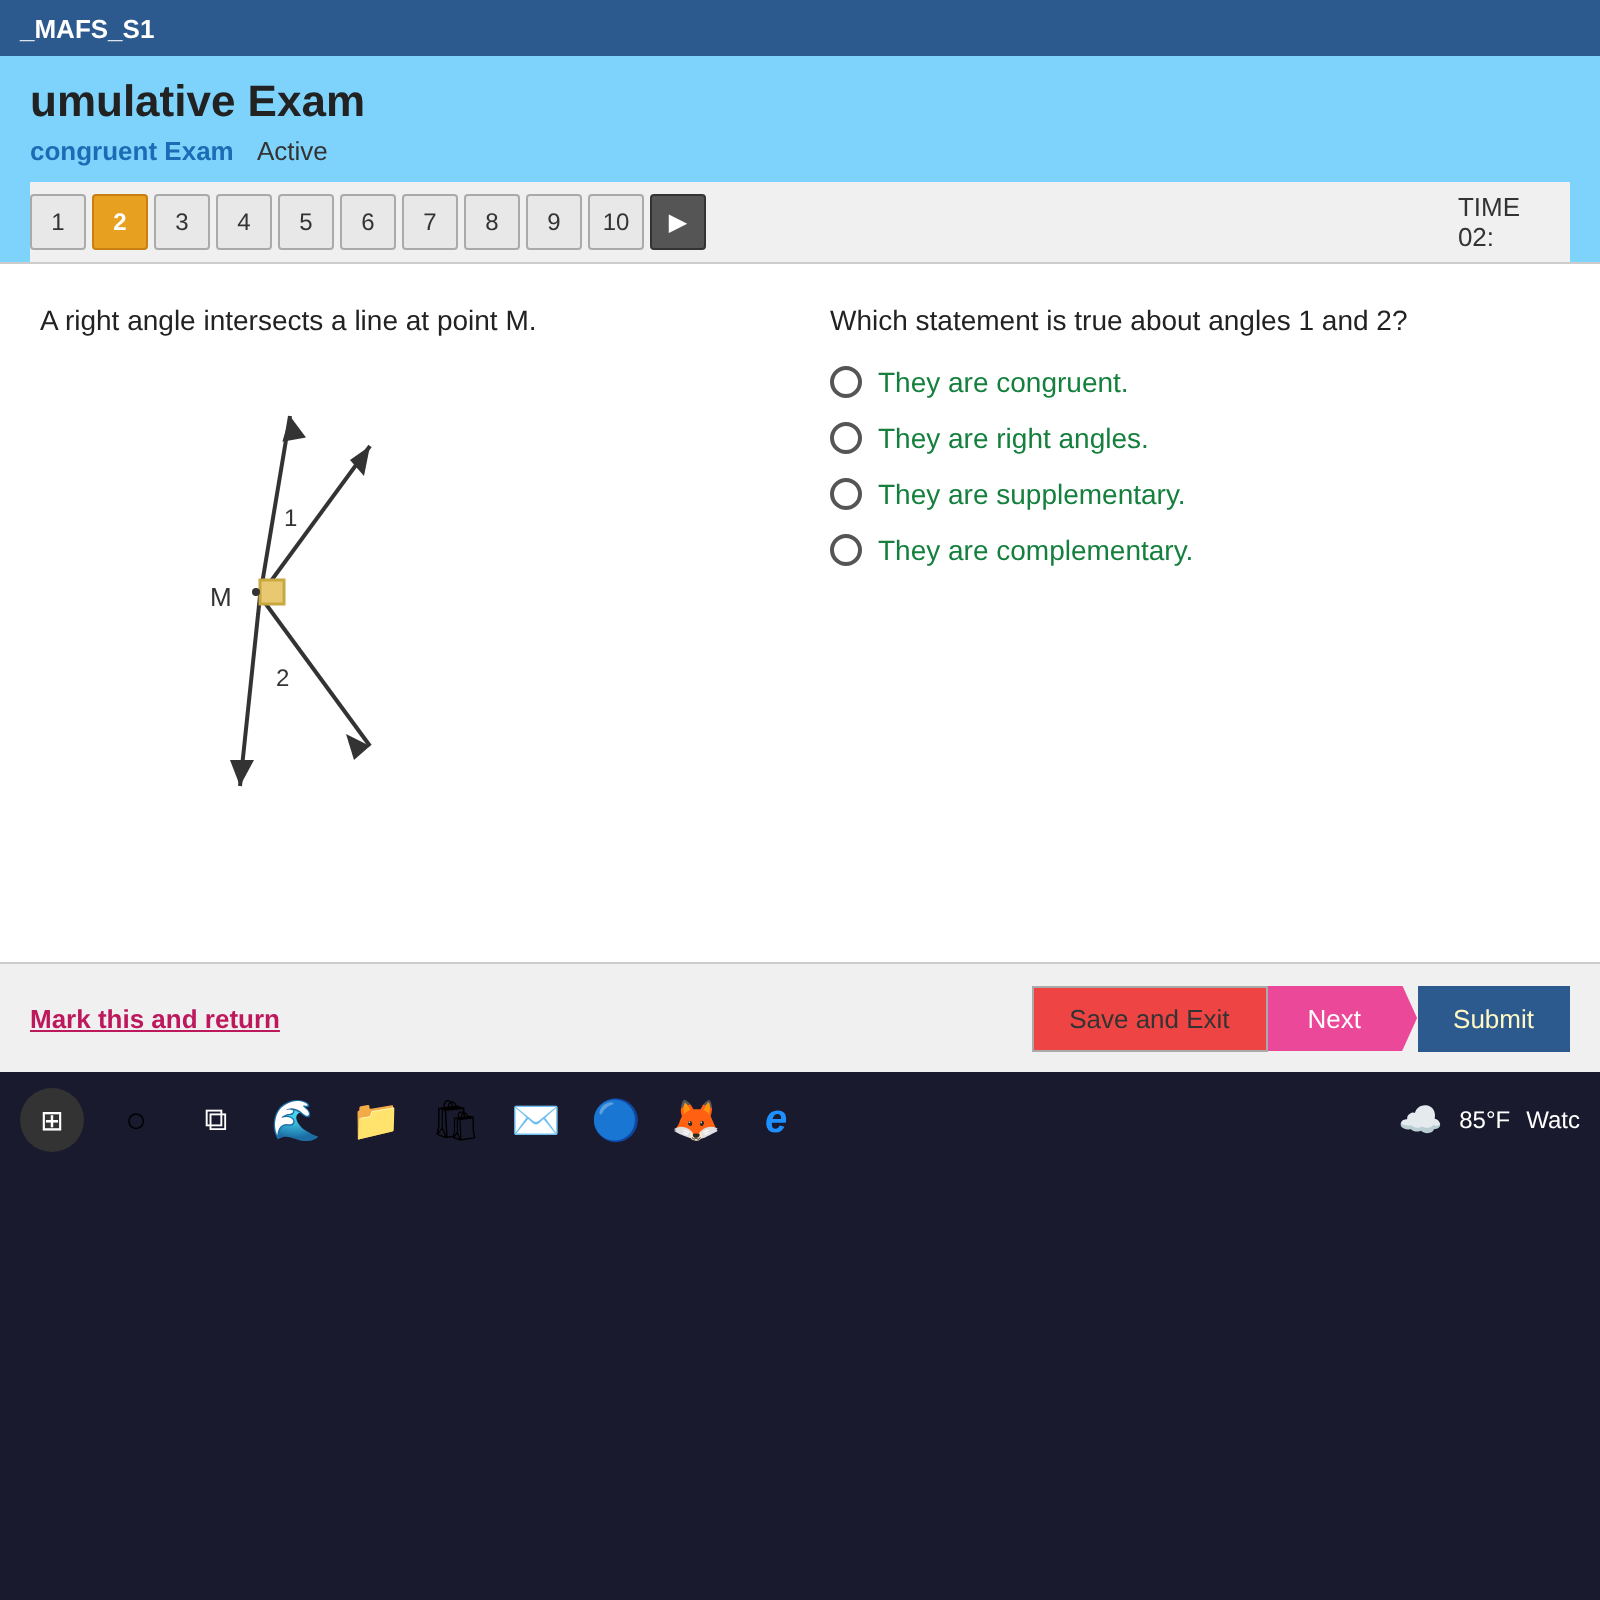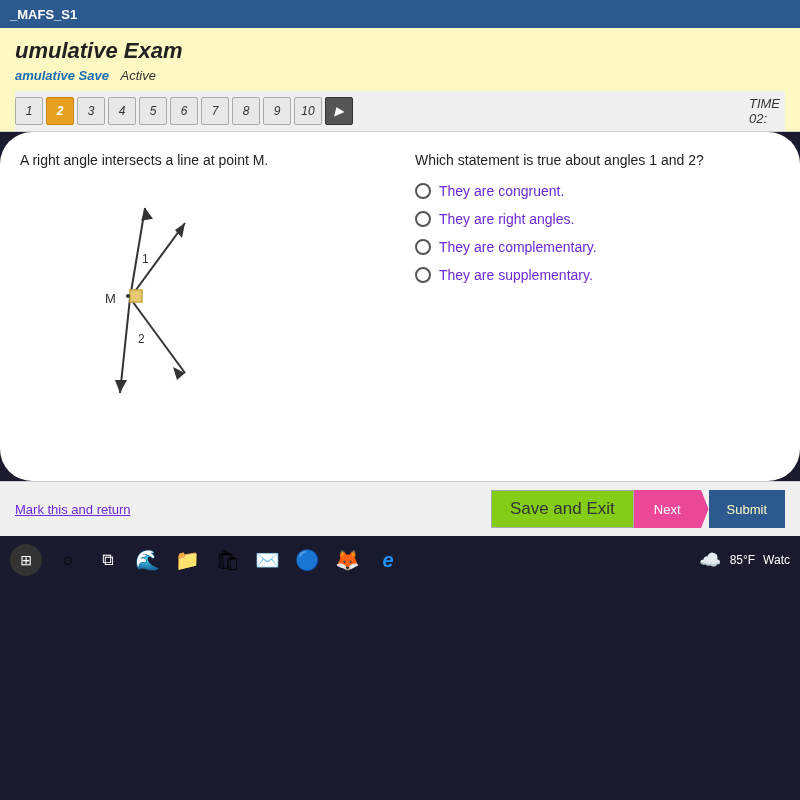--- a/index.html
+++ b/index.html
@@ -14,24 +14,23 @@
       font-size: 13px;
       font-weight: bold;
       padding: 4px 10px;
       height: 28px;
       display: flex;
       align-items: center;
     }
 
     
     .header {
-      background: #fef9c3;
+      background: #7dd3fc;
       padding: 10px 15px 0 15px;
       border-bottom: 1px solid #ccc;
-      font-style: italic;
     }
     .header-title {
       font-size: 22px;
       font-weight: bold;
       color: #222;
       margin-bottom: 4px;
     }
     .header-subtitle {
       font-size: 13px;
       color: #555;
@@ -51,21 +50,21 @@
     .nav-row {
       display: flex;
       align-items: center;
       gap: 3px;
       padding: 6px 0 6px 0;
       background: #f0f0f0;
       position: relative;
     }
     .nav-row .time-box {
       position: absolute;
-      right: 5px;
+      right: 25px;
       top: 50%;
       transform: translateY(-50%);
       font-size: 13px;
       color: #333;
     }
     .nav-btn {
       width: 28px;
       height: 28px;
       border: 1px solid #aaa;
       background: #e8e8e8;
@@ -89,21 +88,20 @@
       border-color: #333;
     }
 
     
     .main-content {
       background: white;
       flex: 1;
       display: flex;
       flex-direction: column;
       padding: 20px 20px 4px 20px;
-      border-radius: 32px;
     }
 
     .question-area {
       display: flex;
       gap: 30px;
       flex: 1;
     }
 
     .question-left {
       flex: 1;
@@ -125,21 +123,21 @@
       color: #222;
       margin-bottom: 15px;
     }
 
     .answer-option {
       display: flex;
       align-items: center;
       gap: 8px;
       margin-bottom: 12px;
       font-size: 14px;
-      color: #6d28d9;
+      color: #15803d;
       cursor: pointer;
     }
     .radio-circle {
       width: 16px;
       height: 16px;
       border-radius: 50%;
       border: 2px solid #555;
       background: white;
       flex-shrink: 0;
     }
@@ -150,35 +148,36 @@
       border-top: 1px solid #ccc;
       display: flex;
       align-items: center;
       justify-content: space-between;
       padding: 10px 15px;
       height: 55px;
     }
 
     .mark-link {
       font-size: 13px;
-      color: #6d28d9;
+      color: #be185d;
       text-decoration: underline;
       cursor: pointer;
+      font-weight: bold;
     }
 
     .footer-buttons {
       display: flex;
       gap: 0;
     }
 
     .btn-save {
-      background: #84cc16;
+      background: #ef4444;
       border: 1px solid #aaa;
       padding: 8px 18px;
-      font-size: 17px;
+      font-size: 13px;
       color: #333;
       cursor: pointer;
     }
 
     .btn-next {
       background: #ec4899;
       color: white;
       border: none;
       padding: 8px 20px;
       font-size: 13px;
@@ -242,21 +241,21 @@
 
 <div class="screen">
 
   <div class="top-bar">
     <span>_MAFS_S1</span>
   </div>
 
   <div class="header">
     <div class="header-title">umulative Exam</div>
     <div class="header-subtitle">
-      <span class="active">amulative Save</span>
+      <span class="active">congruent Exam</span>
       <span class="status">Active</span>
     </div>
 
     <div class="nav-row">
       <div class="nav-btn">1</div>
       <div class="nav-btn active">2</div>
       <div class="nav-btn">3</div>
       <div class="nav-btn">4</div>
       <div class="nav-btn">5</div>
       <div class="nav-btn">6</div>
@@ -314,25 +313,25 @@
         <div class="answer-option">
           <div class="radio-circle"></div>
           <span>They are congruent.</span>
         </div>
         <div class="answer-option">
           <div class="radio-circle"></div>
           <span>They are right angles.</span>
         </div>
         <div class="answer-option">
           <div class="radio-circle"></div>
-          <span>They are complementary.</span>
+          <span>They are supplementary.</span>
         </div>
         <div class="answer-option">
           <div class="radio-circle"></div>
-          <span>They are supplementary.</span>
+          <span>They are complementary.</span>
         </div>
       </div>
 
     </div>
   </div>
 
   <div class="footer">
     <span class="mark-link">Mark this and return</span>
     <div class="footer-buttons">
       <button class="btn-save">Save and Exit</button>

